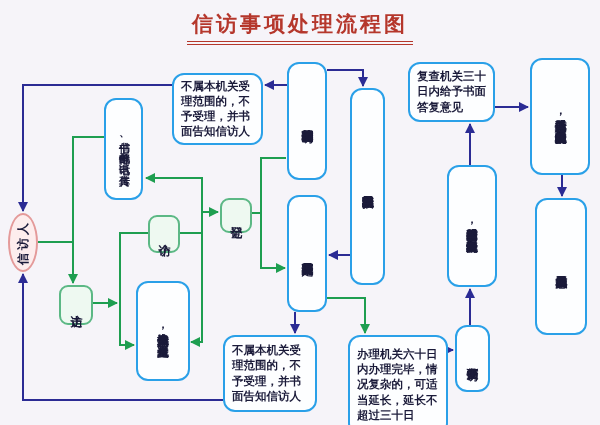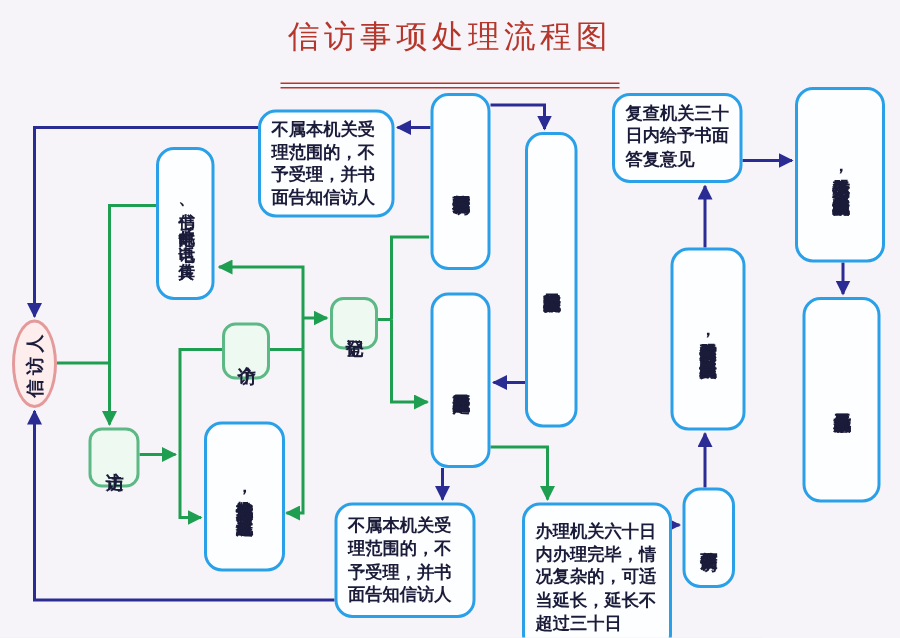--- a/index.html
+++ b/index.html
@@ -1,20 +1,20 @@
 <!DOCTYPE html>
 <html><head>
 <meta charset="utf-8">
 <style>
   html,body{margin:0;padding:0;}
   body{background:#e9e6ef;font-family:"DejaVu Sans","Liberation Sans",sans-serif;}
   .stage{position:relative;width:600px;height:425px;background:#f6f4f9;overflow:hidden;}
   .title-wrap{position:absolute;left:0;top:10px;width:600px;text-align:center;}
-  .title-wrap span{display:inline-block;color:#b5372c;font-weight:normal;font-size:21px;
-    letter-spacing:3px;border-bottom:4px double #b5372c;padding:0 5px 17px;}
+  .title-wrap span{display:inline-block;color:#b5372c;font-weight:bold;font-size:21px;
+    letter-spacing:3px;border-bottom:4px double #b5372c;padding:0 5px 3px;}
   svg.flow{position:absolute;left:0;top:0;}
   .node{position:absolute;box-sizing:border-box;display:flex;align-items:center;justify-content:center;
     font-weight:bold;color:#1b1b3a;text-align:left;}
   .blue{border:2px solid #2aa0e8;border-radius:12px;background:#fdfeff;}
   .green{border:2px solid #5cb885;border-radius:9px;background:#eef9f1;}
   .oval{border:2px solid #e49a9a;border-radius:50%;background:#fdeded;}
   .oval span{transform:rotate(-90deg);white-space:nowrap;letter-spacing:3px;font-size:12px;}
   .vert{padding:2px;}
   .vert span{writing-mode:vertical-rl;text-orientation:upright;}
   .horiz{padding:5px 7px;font-size:11.5px;line-height:1.32;}

